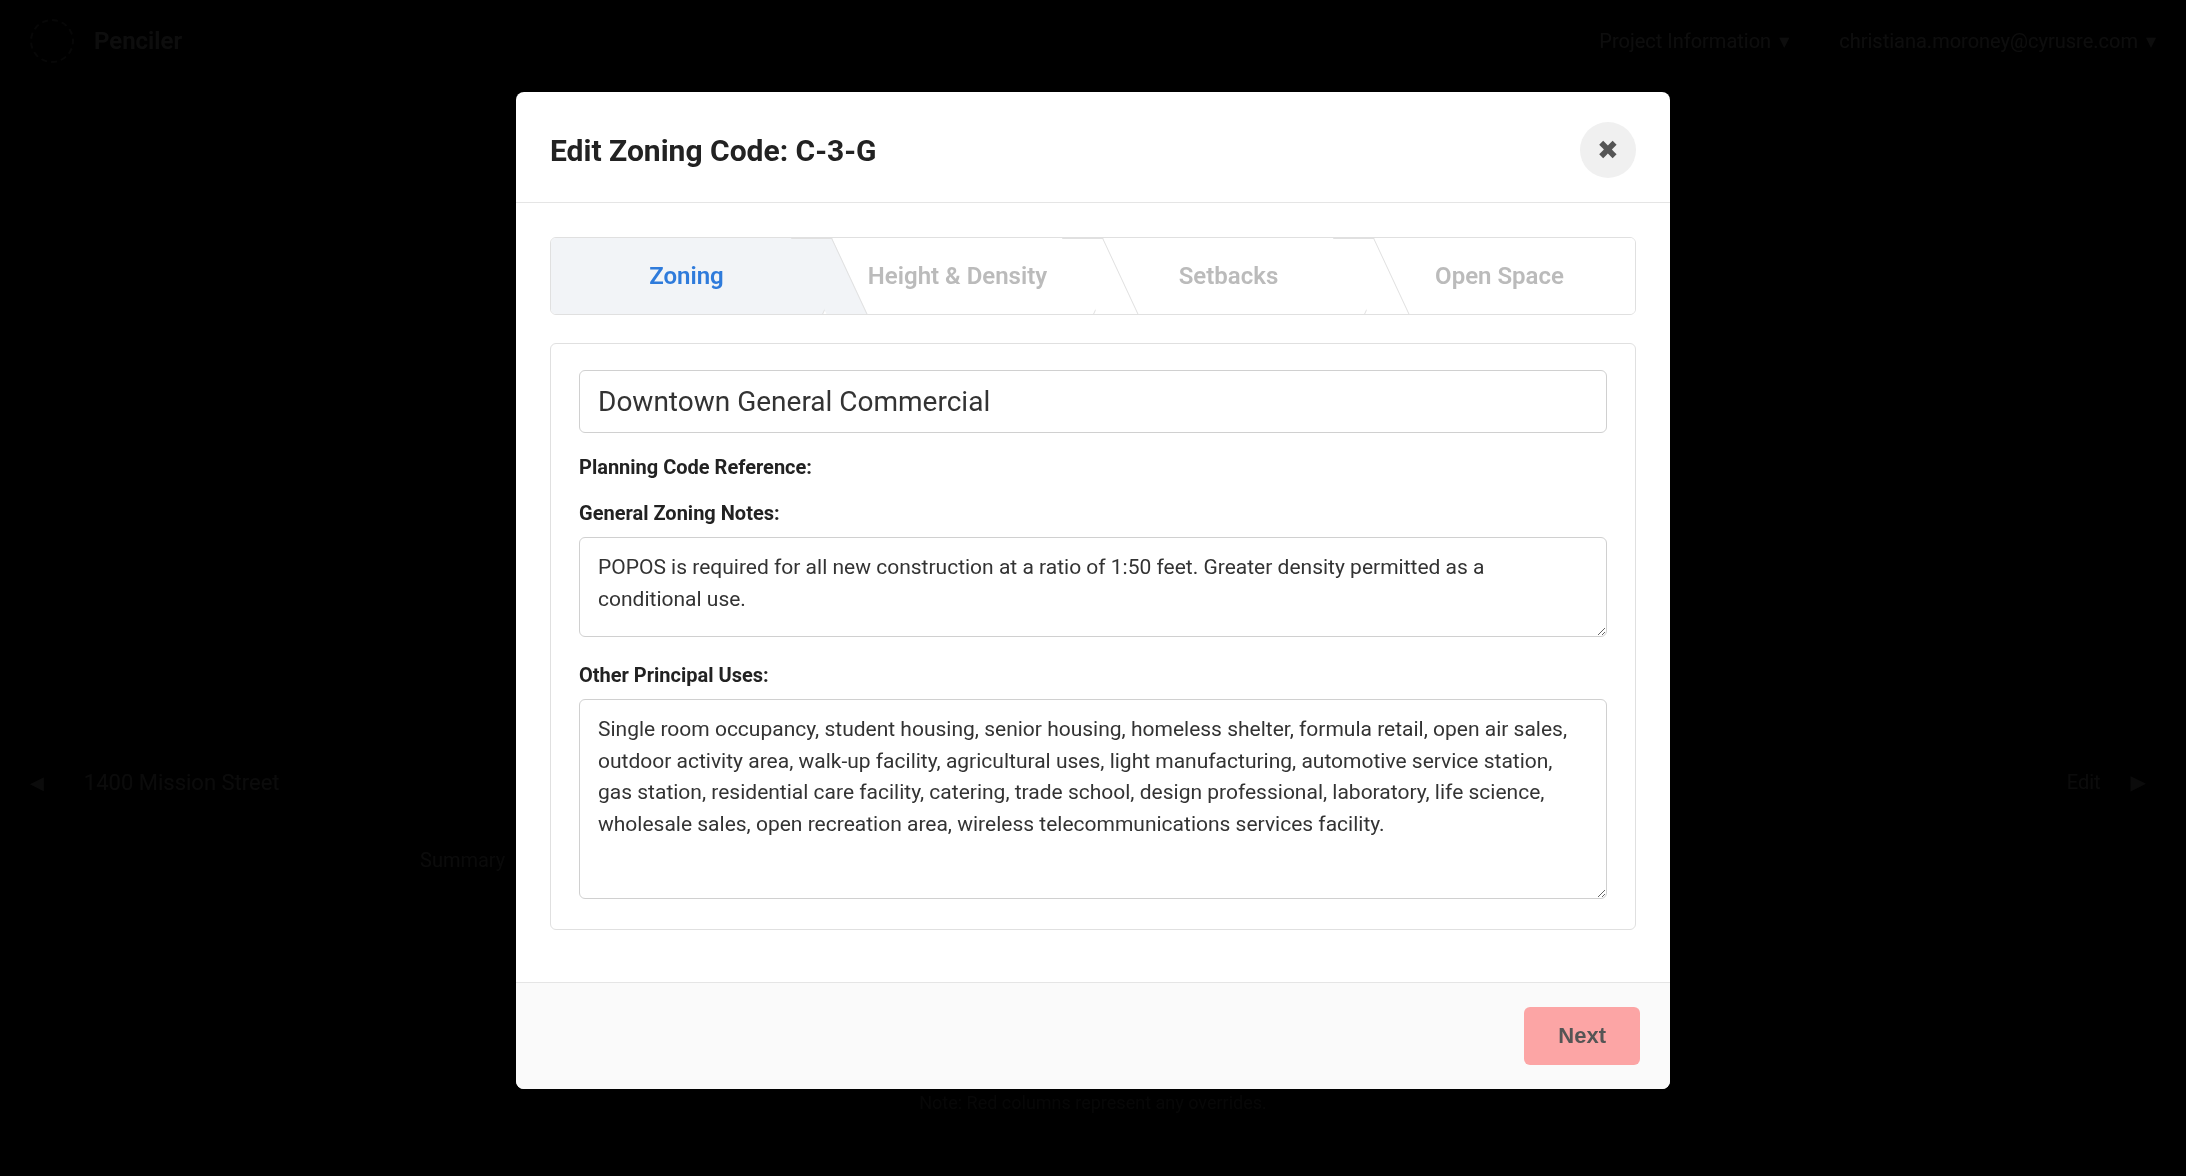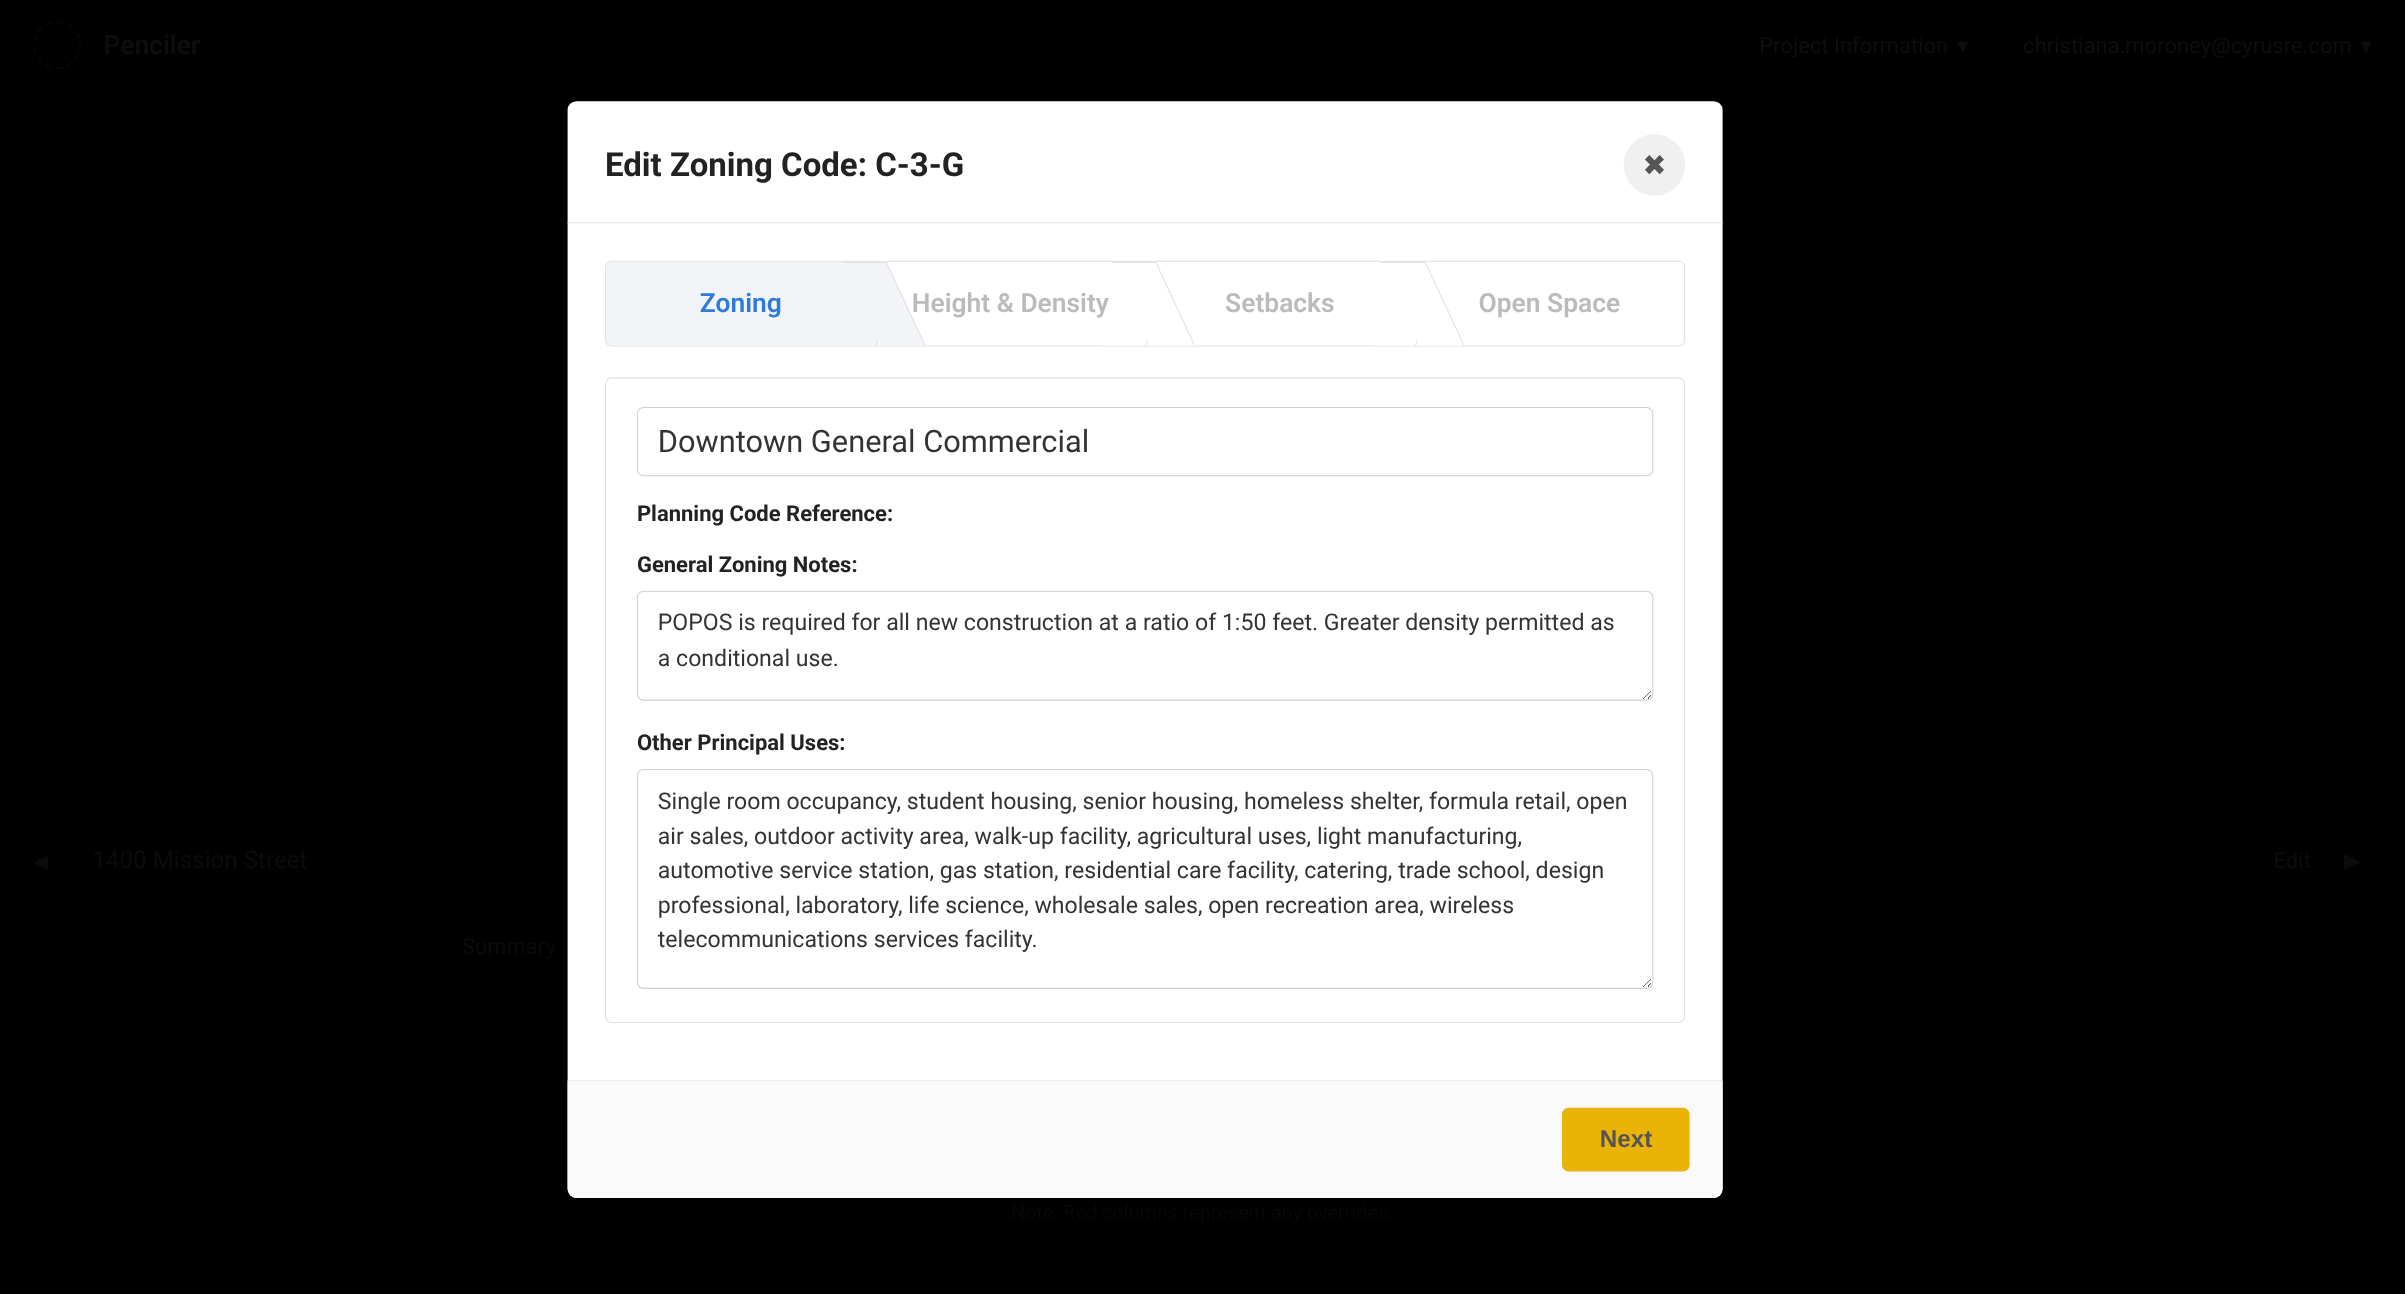--- a/index.html
+++ b/index.html
@@ -96,21 +96,21 @@
     
     .overlay {
       position: absolute;
       inset: 0;
       background: rgba(0,0,0,0.7);
     }
     .modal {
       position: absolute;
       left: 516px;
       top: 92px;
-      width: 1050px;
+      width: 1154px;
       background: #fff;
       border-radius: 8px;
       box-shadow: 0 10px 50px rgba(0,0,0,0.4);
       display: flex;
       flex-direction: column;
       height: 997px;
     }
     .modal-header {
       padding: 30px 34px 24px 34px;
       display: flex;
@@ -239,21 +239,21 @@
     
     .modal-footer {
       border-top: 1px solid #e5e5e5;
       padding: 24px 30px;
       background: #fafafa;
       display: flex;
       justify-content: flex-end;
       border-radius: 0 0 8px 8px;
     }
     .next-btn {
-      background: #eab308;
+      background: #fca5a5;
       border: none;
       border-radius: 6px;
       padding: 16px 34px;
       font-size: 22px;
       font-weight: 600;
       color: #555;
       cursor: pointer;
     }
   </style>
 </head>

